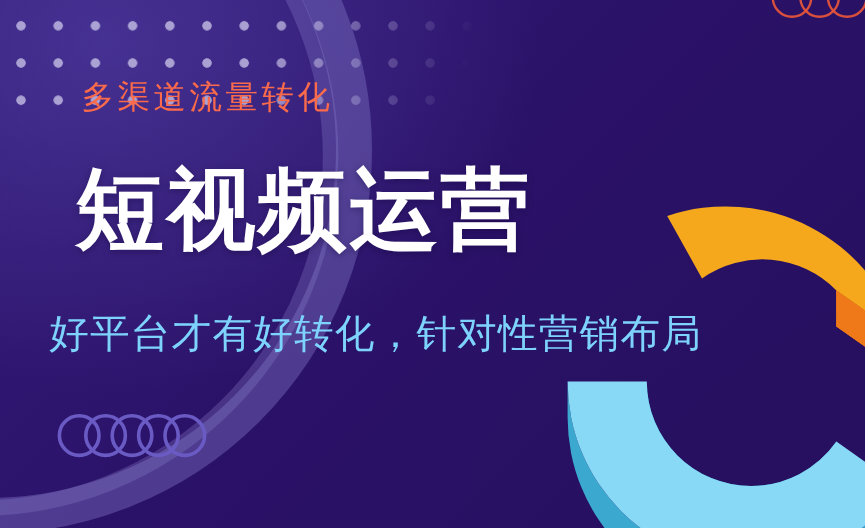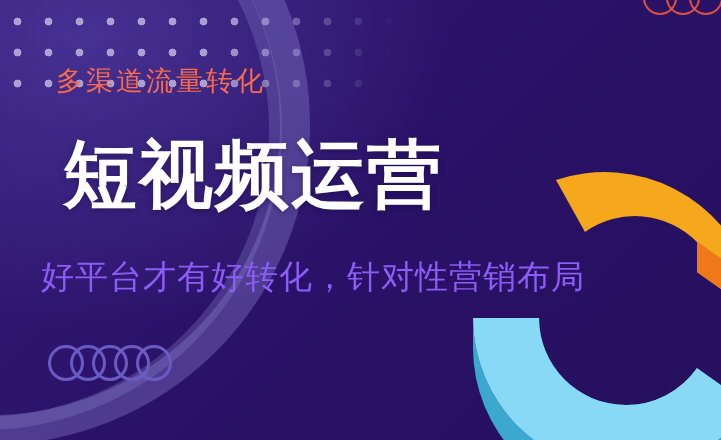--- a/index.html
+++ b/index.html
@@ -102,21 +102,21 @@
   
   .text-block {
     position: absolute;
     left: 0;
     top: 0;
     width: 721px;
     height: 440px;
   }
   .eyebrow {
     position: absolute;
-    left: 56px;
+    left: 68px;
     top: 68px;
     font-size: 27px;
     line-height: 1;
     letter-spacing: 3px;
     color: #fa6a4b;
     white-space: nowrap;
     font-family: "Liberation Sans", "DejaVu Sans", sans-serif;
   }
   .headline {
     position: absolute;
@@ -132,23 +132,23 @@
     text-shadow: 0 2px 6px rgba(14,3,48,0.35);
     margin-left: 19px;
   }
   .subline {
     position: absolute;
     left: 41px;
     top: 258px;
     font-size: 33px;
     line-height: 1.2;
     letter-spacing: 1px;
-    color: #8b5cf6;
+    color: #7dd3fc;
     white-space: nowrap;
-    font-family: Liberation Serif, serif;
+    font-family: Liberation Sans, sans-serif;
   }
 </style>
 </head>
 <body>
 
 <div id="banner">
 
   <div class="bg-wash"></div>
 
   <div class="swoosh"></div>

